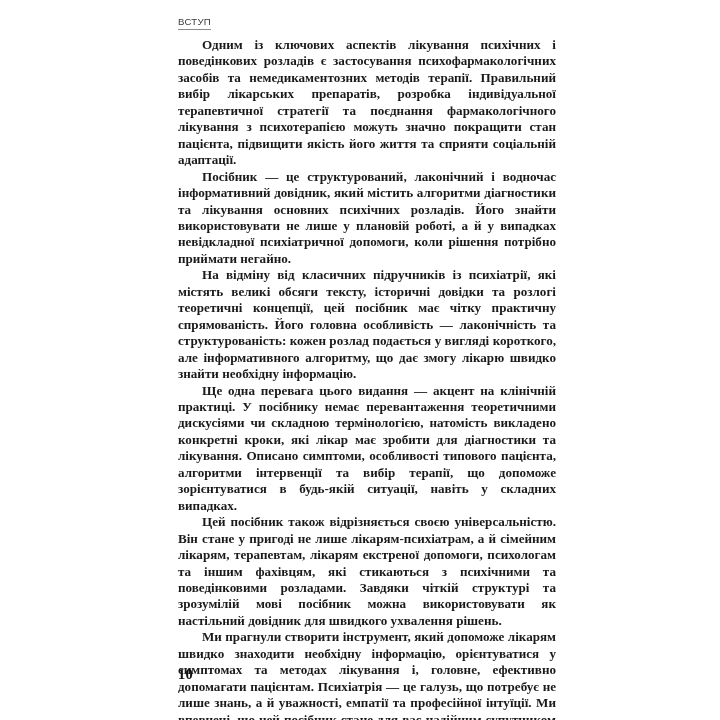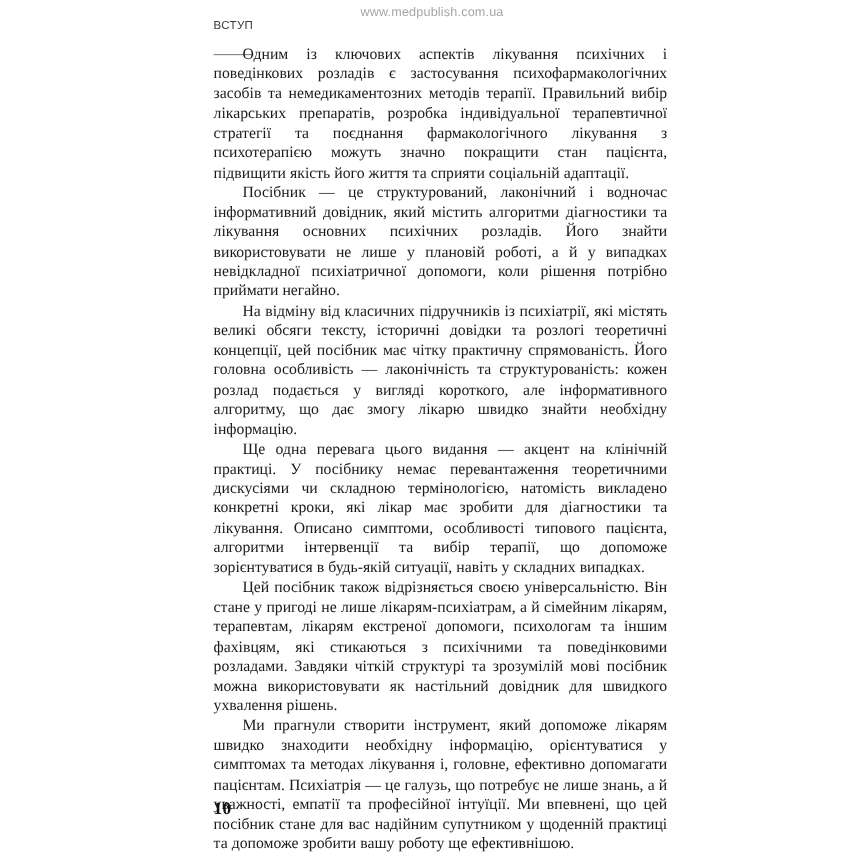--- a/index.html
+++ b/index.html
@@ -41,41 +41,42 @@
   
   .running-head {
     position: absolute;
     top: 17px;
     left: 178px;
     font-family: "Liberation Sans", "DejaVu Sans", sans-serif;
     font-size: 9.6px;
     letter-spacing: 0.3px;
     color: #3a3a3a;
     border-bottom: 1px solid #8a8a8a;
-    padding-bottom: 17px;
+    padding-bottom: 1px;
     line-height: 1.1;
   }
 
   
   .text-column {
     position: absolute;
     top: 37px;
     left: 178px;
     width: 378px;
   }
 
   .body-par {
     margin: 0;
     text-indent: 24px;
     text-align: justify;
     font-size: 13.1px;
     line-height: 16.45px;
     hyphens: manual;
     -webkit-hyphens: manual;
     word-spacing: 0.1px;
+    font-weight: bold;
   }
   
 
   
   .page-number {
     position: absolute;
     left: 178px;
     top: 666px;
     font-family: Liberation Serif, serif;
     font-weight: bold;
@@ -97,21 +98,20 @@
     color: #b4b4b4;
     user-select: none;
     margin-top: 48px;
   }
 </style>
 </head>
 <body>
 
 <div class="page">
 
-  <div class="site-url">www.medpublish.com.ua</div>
 
   <div class="running-head">ВСТУП</div>
 
   <div class="text-column">
     <p class="body-par">Одним із ключових аспектів лікування психічних і поведінкових розладів є застосування психофармакологічних засобів та немедикаментозних методів терапії. Правильний вибір лікарських препаратів, розробка індивідуальної терапевтичної стратегії та поєднання фармакологічного лікування з психотерапією можуть значно покращити стан пацієнта, підвищити якість його життя та сприяти соціальній адаптації.</p>
     <p class="body-par">Посібник — це структурований, лаконічний і водночас інформативний довідник, який містить алгоритми діагностики та лікування основних психічних розладів. Його знайти використовувати не лише у плановій роботі, а й у випадках невідкладної психіатричної допомоги, коли рішення потрібно приймати негайно.</p>
     <p class="body-par">На відміну від класичних підручників із психіатрії, які містять великі обсяги тексту, історичні довідки та розлогі теоретичні концепції, цей посібник має чітку практичну спрямованість. Його головна особливість — лаконічність та структурованість: кожен розлад подається у вигляді короткого, але інформативного алгоритму, що дає змогу лікарю швидко знайти необхідну інформацію.</p>
     <p class="body-par">Ще одна перевага цього видання — акцент на клінічній практиці. У посібнику немає перевантаження теоретичними дискусіями чи складною термінологією, натомість викладено конкретні кроки, які лікар має зробити для діагностики та лікування. Описано симптоми, особливості типового пацієнта, алгоритми інтервенції та вибір терапії, що допоможе зорієнтуватися в будь-якій ситуації, навіть у складних випадках.</p>
     <p class="body-par">Цей посібник також відрізняється своєю універсальністю. Він стане у пригоді не лише лікарям-психіатрам, а й сімейним лікарям, терапевтам, лікарям екстреної допомоги, психологам та іншим фахівцям, які стикаються з психічними та поведінковими розладами. Завдяки чіткій структурі та зрозумілій мові посібник можна використовувати як настільний довідник для швидкого ухвалення рішень.</p>
     <p class="body-par">Ми прагнули створити інструмент, який допоможе лікарям швидко знаходити необхідну інформацію, орієнтуватися у симптомах та методах лікування і, головне, ефективно допомагати пацієнтам. Психіатрія — це галузь, що потребує не лише знань, а й уважності, емпатії та професійної інтуїції. Ми впевнені, що цей посібник стане для вас надійним супутником у щоденній практиці та допоможе зробити вашу роботу ще ефективнішою.</p>

